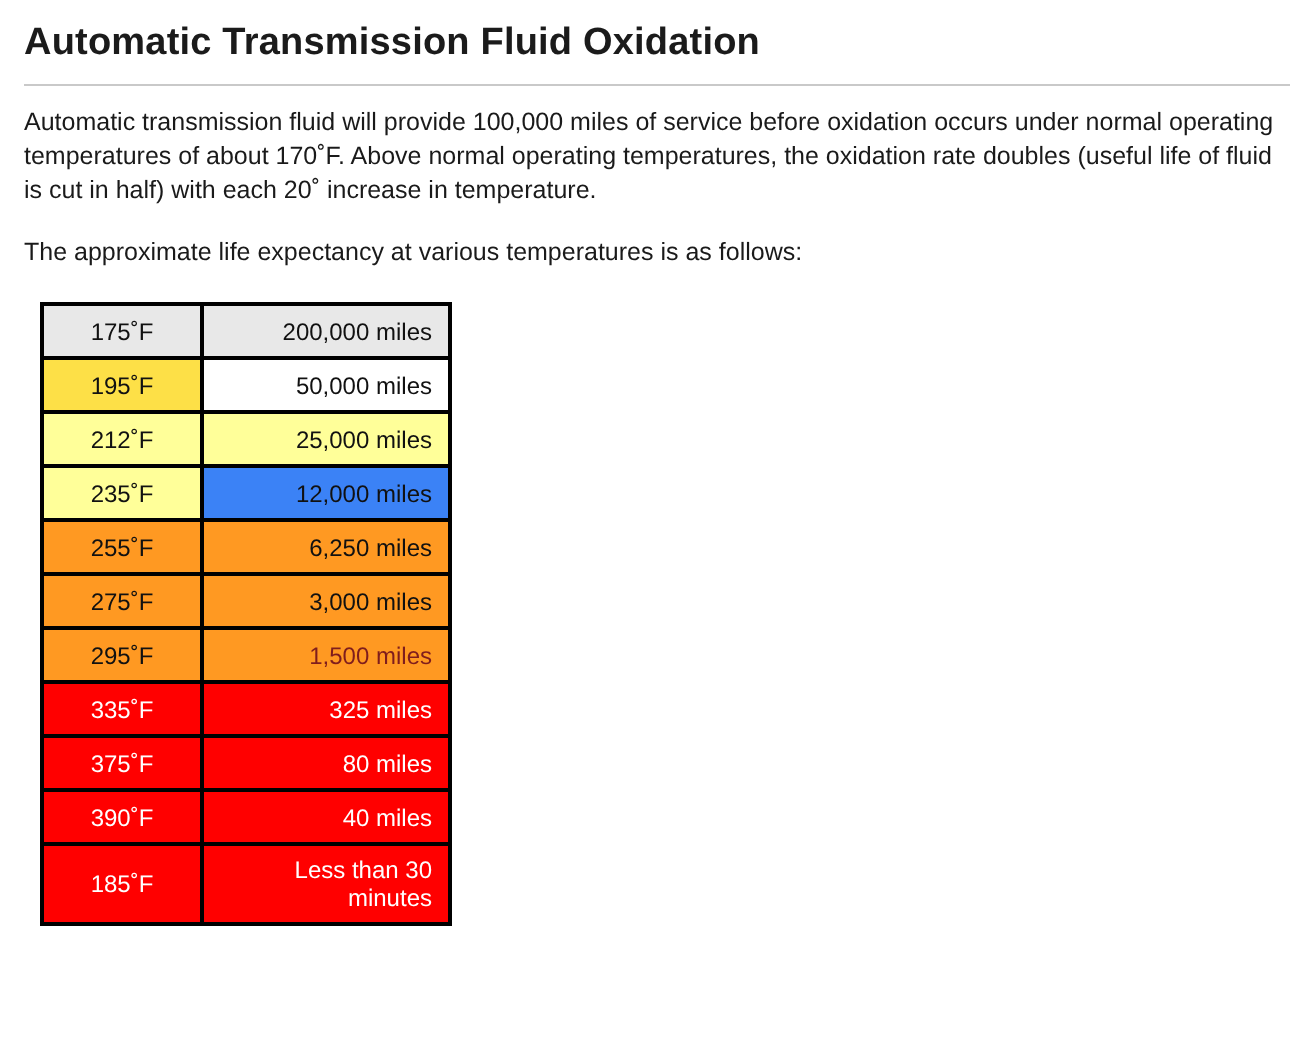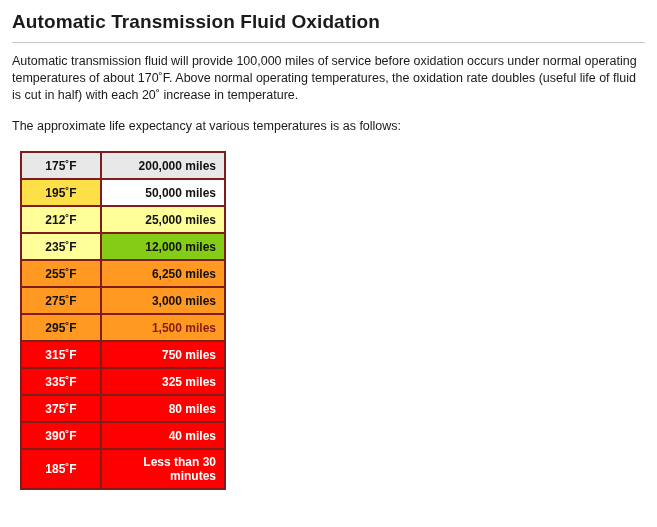--- a/index.html
+++ b/index.html
@@ -43,23 +43,23 @@
   p.body-text.tight {
     margin-bottom: 16px;
   }
   table.life-table {
     border-collapse: collapse;
     margin: 0 0 0 8px;
     table-layout: fixed;
   }
   table.life-table td {
     font-size: 12px;
-    font-weight: bold;
+    font-weight: normal;
     padding: 4px 8px;
-    border: 2px solid #7f1d1d;
+    border: 2px solid #000000;
     height: 17px;
     vertical-align: middle;
   }
   td.temp {
     width: 62px;
     text-align: center;
   }
   td.life {
     width: 106px;
     text-align: right;
@@ -92,37 +92,33 @@
         <tr>
           <td class="temp" style="background: #fde047; color: rgb(17, 17, 17);">195˚F</td>
           <td class="life" style="background: rgb(255, 255, 255); color: rgb(17, 17, 17);">50,000 miles</td>
         </tr>
         <tr>
           <td class="temp" style="background: rgb(255, 255, 153); color: rgb(17, 17, 17);">212˚F</td>
           <td class="life" style="background: rgb(255, 255, 153); color: rgb(17, 17, 17);">25,000 miles</td>
         </tr>
         <tr>
           <td class="temp" style="background: rgb(255, 255, 153); color: rgb(17, 17, 17);">235˚F</td>
-          <td class="life" style="background: #84cc16; color: rgb(17, 17, 17);">12,000 miles</td>
+          <td class="life" style="background: #3b82f6; color: rgb(17, 17, 17);">12,000 miles</td>
         </tr>
         <tr>
           <td class="temp" style="background: rgb(255, 153, 34); color: rgb(17, 17, 17);">255˚F</td>
           <td class="life" style="background: rgb(255, 153, 34); color: rgb(17, 17, 17);">6,250 miles</td>
         </tr>
         <tr>
           <td class="temp" style="background: rgb(255, 153, 34); color: rgb(17, 17, 17);">275˚F</td>
           <td class="life" style="background: rgb(255, 153, 34); color: rgb(17, 17, 17);">3,000 miles</td>
         </tr>
         <tr>
           <td class="temp" style="background: rgb(255, 153, 34); color: rgb(17, 17, 17);">295˚F</td>
           <td class="life" style="background: rgb(255, 153, 34); color: #7f1d1d;">1,500 miles</td>
-        </tr>
-        <tr>
-          <td class="temp" style="background: rgb(255, 0, 0); color: rgb(255, 255, 255);">315˚F</td>
-          <td class="life" style="background: rgb(255, 0, 0); color: rgb(255, 255, 255);">750 miles</td>
         </tr>
         <tr>
           <td class="temp" style="background: rgb(255, 0, 0); color: rgb(255, 255, 255);">335˚F</td>
           <td class="life" style="background: rgb(255, 0, 0); color: rgb(255, 255, 255);">325 miles</td>
         </tr>
         <tr>
           <td class="temp" style="background: rgb(255, 0, 0); color: rgb(255, 255, 255);">375˚F</td>
           <td class="life" style="background: rgb(255, 0, 0); color: rgb(255, 255, 255);">80 miles</td>
         </tr>
         <tr>

